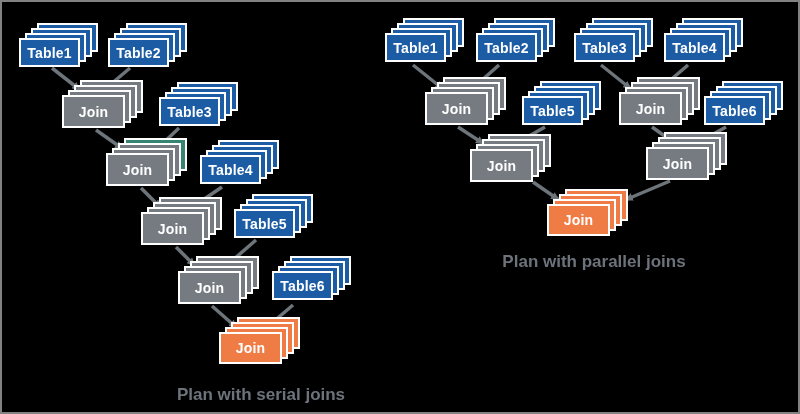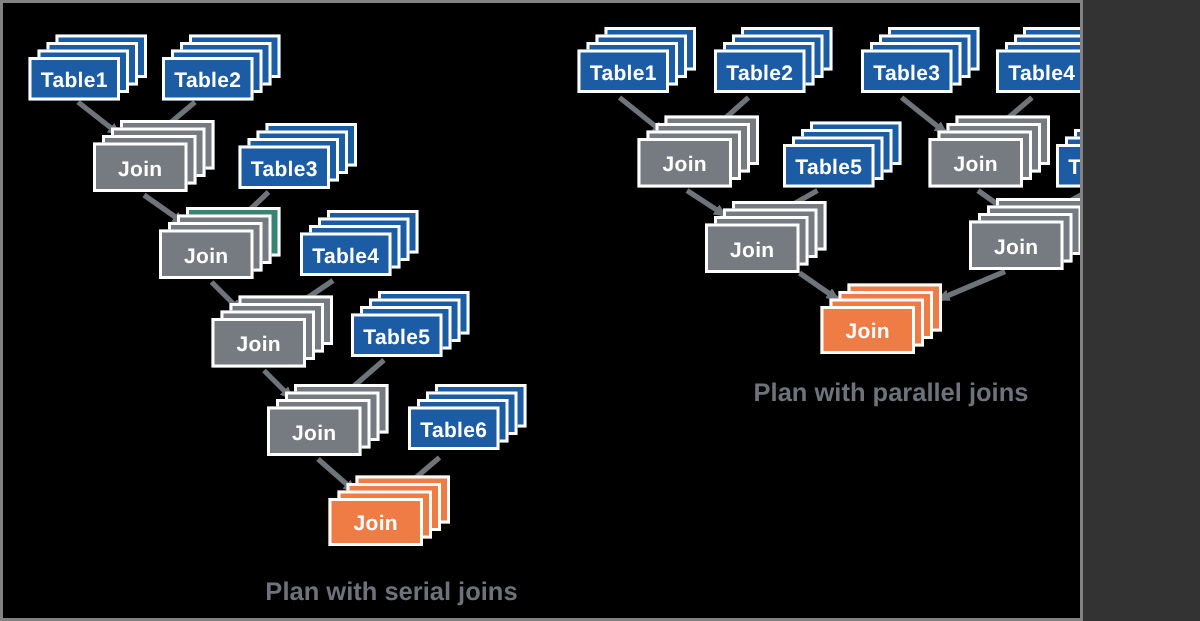--- a/index.html
+++ b/index.html
@@ -1,18 +1,18 @@
 <!DOCTYPE html>
 <html><head>
 <meta charset="utf-8">
 <style>
   html,body{margin:0;padding:0;background:#333;}
   .stage{
     position:relative;
-    width:722px;height:414px;
+    width:800px;height:414px;
     background:#000;
     border:2px solid #f0abfc;
     box-sizing:border-box;
     overflow:hidden;
     font-family:"Liberation Sans", sans-serif;
   }
   #arrows-svg{position:absolute;left:0;top:0;pointer-events:none;}
   .node{position:absolute;}
   .card{
     position:absolute;

